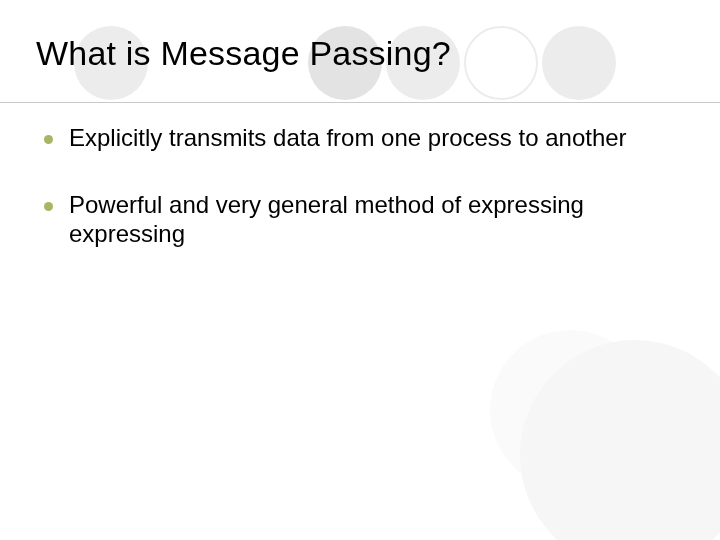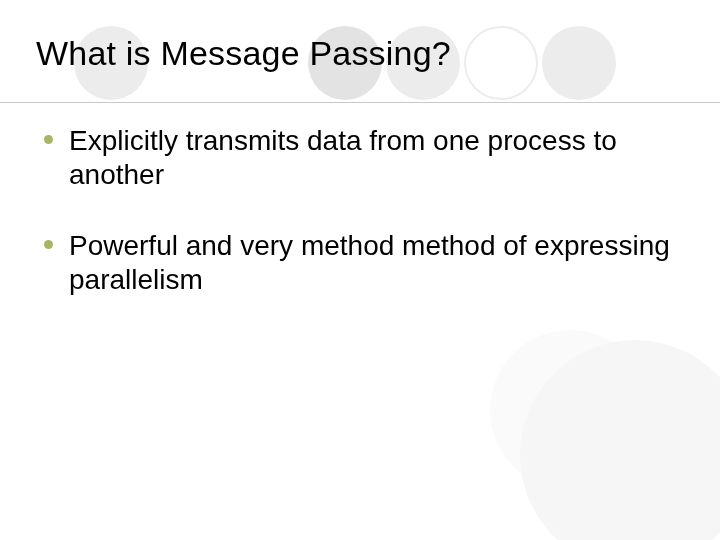--- a/index.html
+++ b/index.html
@@ -69,21 +69,21 @@
   .bullet {
     width: 9px;
     height: 9px;
     border-radius: 50%;
     background: #a7b565;
     flex: 0 0 auto;
     margin-top: 11px;
     margin-right: 16px;
   }
   .text {
-    font-size: 28px;
+    font-size: 24px;
     line-height: 1.2;
     font-weight: 400;
   }
   .bg-blob {
     position: absolute;
     right: -40px;
     bottom: -40px;
     width: 300px;
     height: 300px;
     pointer-events: none;
@@ -119,21 +119,21 @@
   <h1 class="title">What is Message Passing?</h1>
   <div class="underline"></div>
 
   <div class="body">
     <div class="item">
       <div class="bullet"></div>
       <div class="text">Explicitly transmits data from one process to another</div>
     </div>
     <div class="item">
       <div class="bullet"></div>
-      <div class="text">Powerful and very method method of expressing parallelism</div>
+      <div class="text">Powerful and very general method of expressing expressing</div>
     </div>
   </div>
 
   <div class="bg-blob">
     <div class="blob-b"></div>
     <div class="blob-a"></div>
   </div>
 </div>
 
 </body></html>

